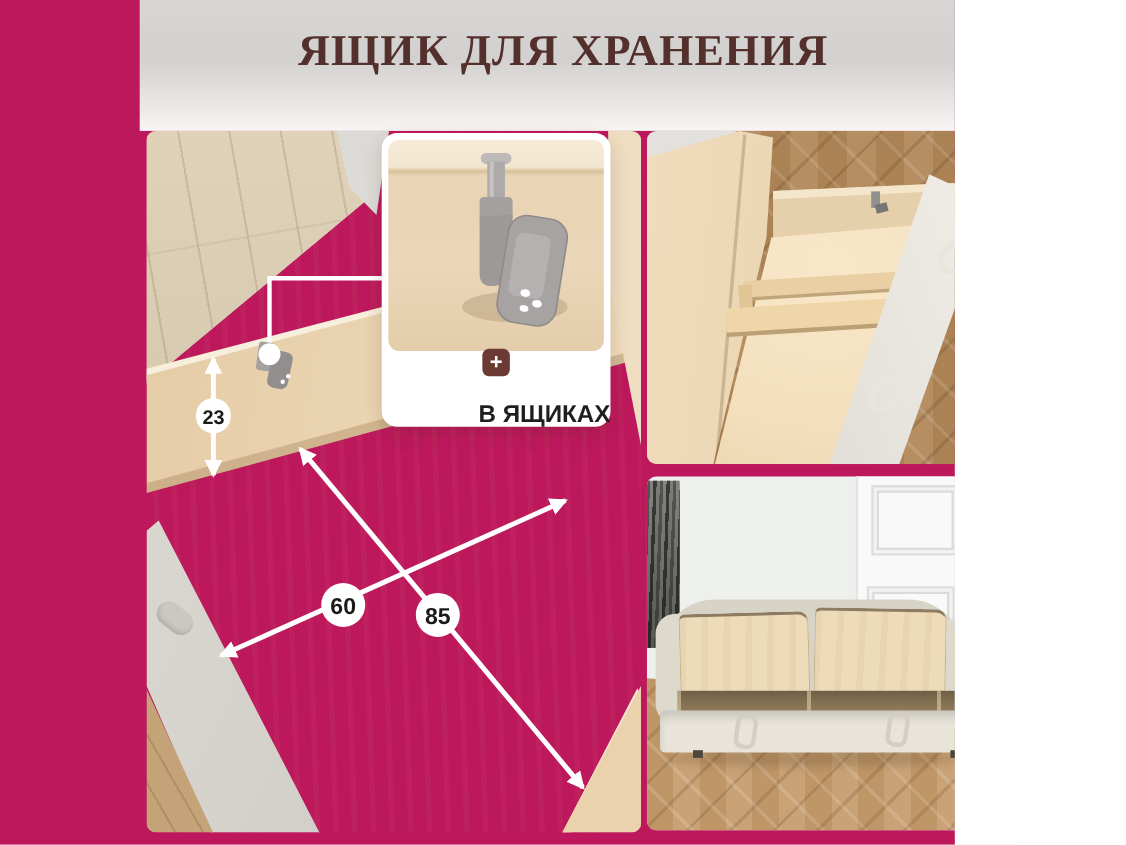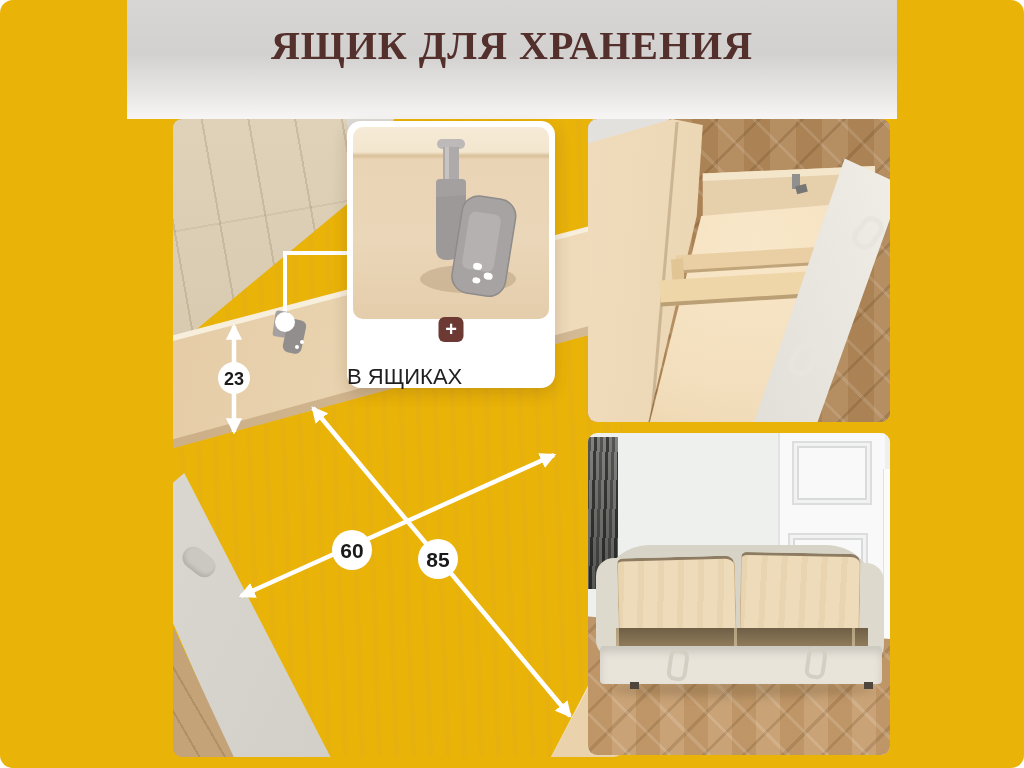--- a/index.html
+++ b/index.html
@@ -1,26 +1,26 @@
 <!DOCTYPE html>
 <html><head>
 <meta charset="utf-8">
 <style>
   html,body{margin:0;padding:0;background:#ffffff;}
-  .stage{position:relative;width:1024px;height:768px;background:#eab308;overflow:hidden;
-         font-family:"Liberation Sans",sans-serif;border-radius:13px;}
+  .stage{position:relative;width:868px;height:768px;background:#be185d;overflow:hidden;
+         font-family:"Liberation Sans",sans-serif;}
   
   .header-band{position:absolute;left:127px;top:0;width:770px;height:119px;
     background:linear-gradient(180deg,#d7d6d5 0%,#d2d1d0 45%,#e7e6e5 78%,#f7f6f5 100%);}
   .page-title{position:absolute;left:0;right:0;top:22px;text-align:center;
     font-family:"Liberation Serif",serif;font-weight:700;font-size:40px;
     letter-spacing:1px;color:#54302c;}
   
   .photo{position:absolute;border-radius:9px;overflow:hidden;}
-  #main-photo{left:133px;top:119px;width:450px;height:638px;margin-left:40px;}
+  #main-photo{left:133px;top:119px;width:450px;height:638px;}
   #tr-photo{left:588px;top:119px;width:302px;height:303px;}
   #br-photo{left:588px;top:433px;width:302px;height:322px;}
   .layer{position:absolute;inset:0;}
   
   .ply-base{background:radial-gradient(120% 90% at 42% 32%,#f9ecd2 0%,#f3dfbf 45%,#ecd4b0 78%,#e3c7a0 100%);}
   .grain{background-image:repeating-linear-gradient(88deg,rgba(185,145,95,.07) 0 5px,rgba(0,0,0,0) 5px 17px);}
   .floor-light{background-color:#d6c7ac;
     background-image:
       repeating-linear-gradient(80deg,rgba(120,100,70,.20) 0 2px,rgba(0,0,0,0) 2px 46px),
       repeating-linear-gradient(170deg,rgba(120,100,70,.10) 0 2px,rgba(0,0,0,0) 2px 110px),
@@ -58,22 +58,22 @@
   
   .callout{position:absolute;left:347px;top:121px;width:208px;height:267px;background:#ffffff;
     border-radius:14px;box-shadow:0 6px 16px rgba(70,45,20,.18);}
   .callout-photo{position:absolute;left:6px;top:6px;width:196px;height:192px;border-radius:10px;
     overflow:hidden;background:linear-gradient(180deg,#f6ebd7 0%,#f3e6cf 13%,#d9c09a 15%,#e9d4b5 17%,#ead6b8 60%,#e4cdab 100%);}
   .plus-badge{position:absolute;left:50%;top:196px;transform:translateX(-50%);width:25px;height:25px;
     border-radius:6px;background:#6d3a33;color:#fff;font-size:20px;font-weight:700;line-height:24px;
     text-align:center;}
   .callout-line1{position:absolute;left:0;right:0;top:223px;text-align:center;font-size:20px;
     font-weight:700;letter-spacing:.4px;color:#6d3a33;}
-  .callout-line2{position:absolute;left:0;right:0;top:243px;text-align:left;font-size:22px;
-    font-weight:400;color:#1f1f1f;}
+  .callout-line2{position:absolute;left:0;right:0;top:243px;text-align:right;font-size:22px;
+    font-weight:700;color:#1f1f1f;}
   
   .tr-mattress{clip-path:polygon(0 0,27% 0,17% 12%,6% 19%,0 21%);background:#e3e1de;}
   .tr-panel{clip-path:polygon(0 8%,28% 0,38% 2%,36% 32%,20% 100%,0 100%);
     background:linear-gradient(96deg,#f0dcbc 0%,#e9d3b0 60%,#e0c79f 100%);}
   .tr-seam{clip-path:polygon(29% 1%,30% 1%,21.5% 100%,20.5% 100%);background:rgba(120,90,55,.28);}
   .tr-backwall{clip-path:polygon(38% 18%,95% 15.5%,95.5% 27%,38% 33%);background:#e6cfab;}
   .tr-backrim{clip-path:polygon(38% 18%,95% 15.5%,95% 17.8%,38% 20.5%);background:#f4e6cb;}
   .tr-interior{clip-path:polygon(37.5% 32%,95.5% 27%,71% 100%,20.5% 100%);
     background:radial-gradient(110% 90% at 55% 40%,#f8e7c9 0%,#f3dfbd 55%,#ead0a8 100%);}
   .tr-bar{position:absolute;background:#e9cfa3;transform:rotate(-3.5deg);}

